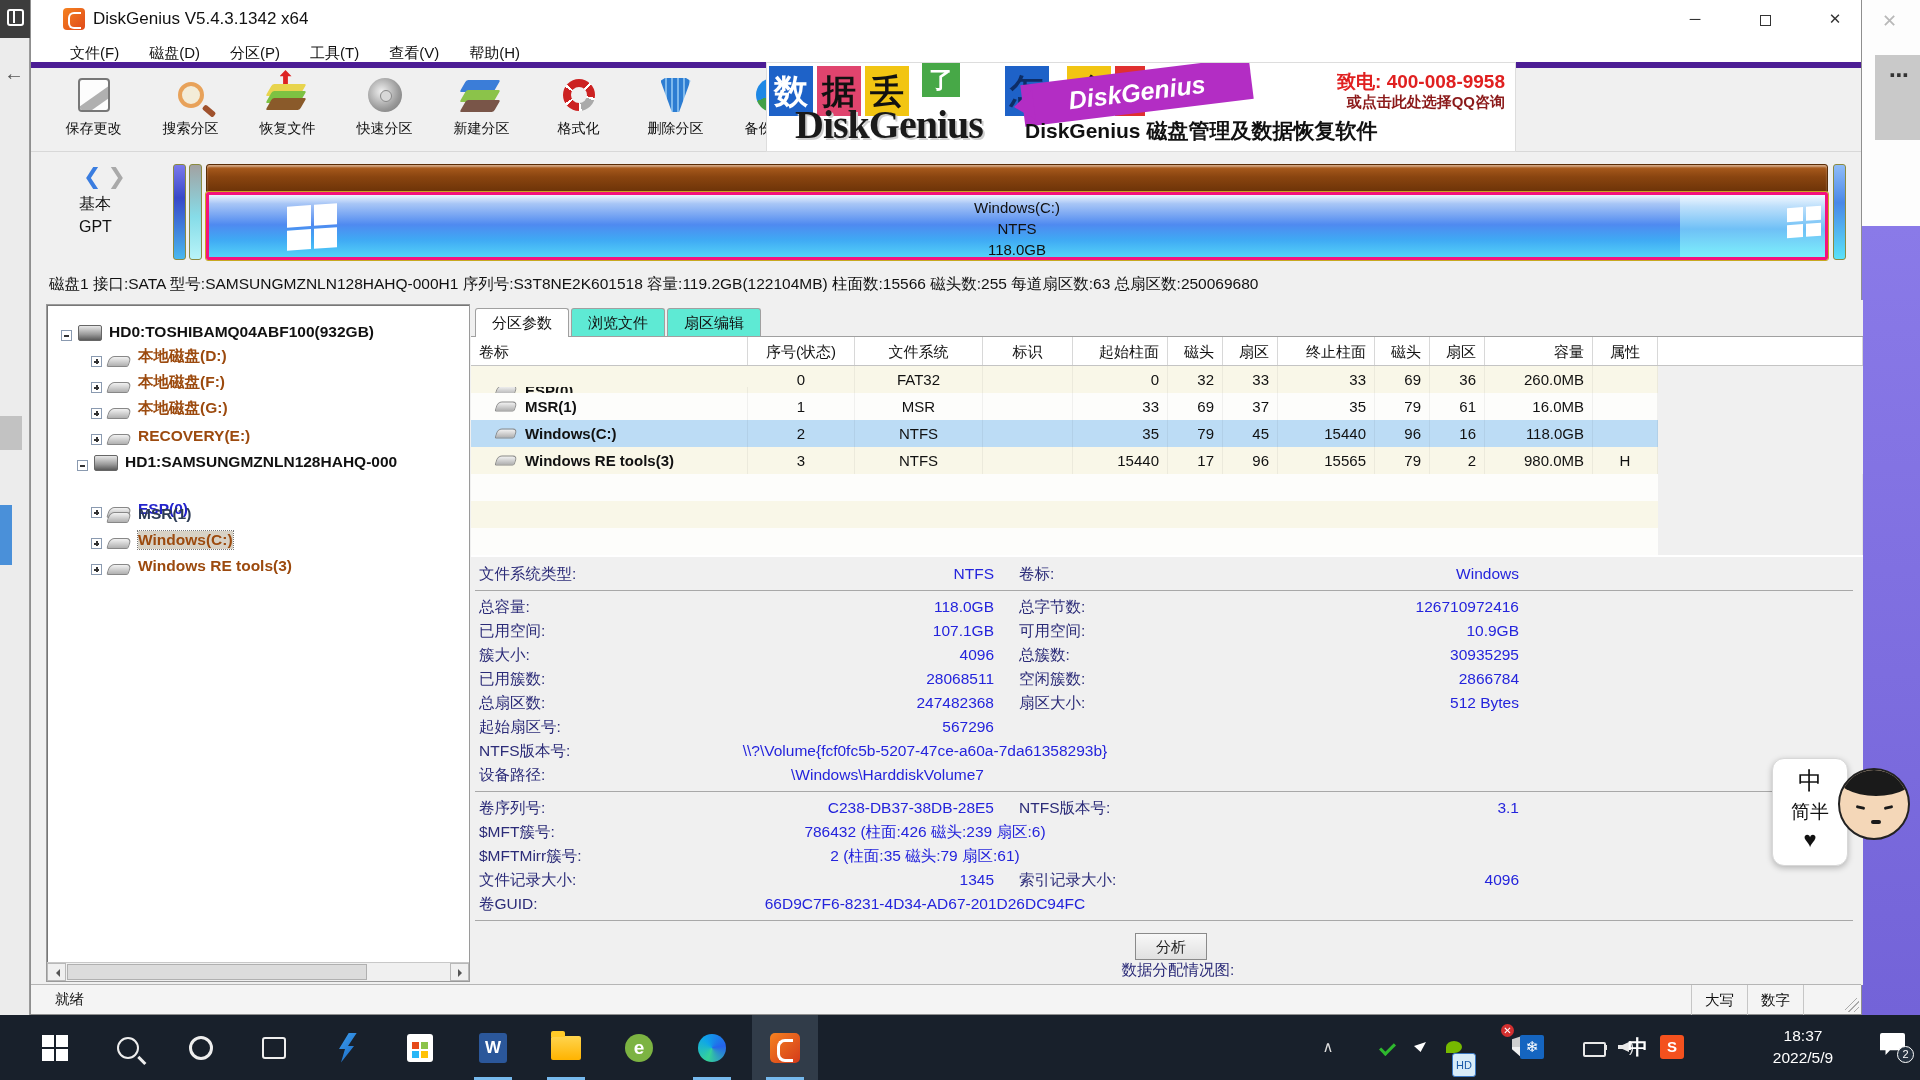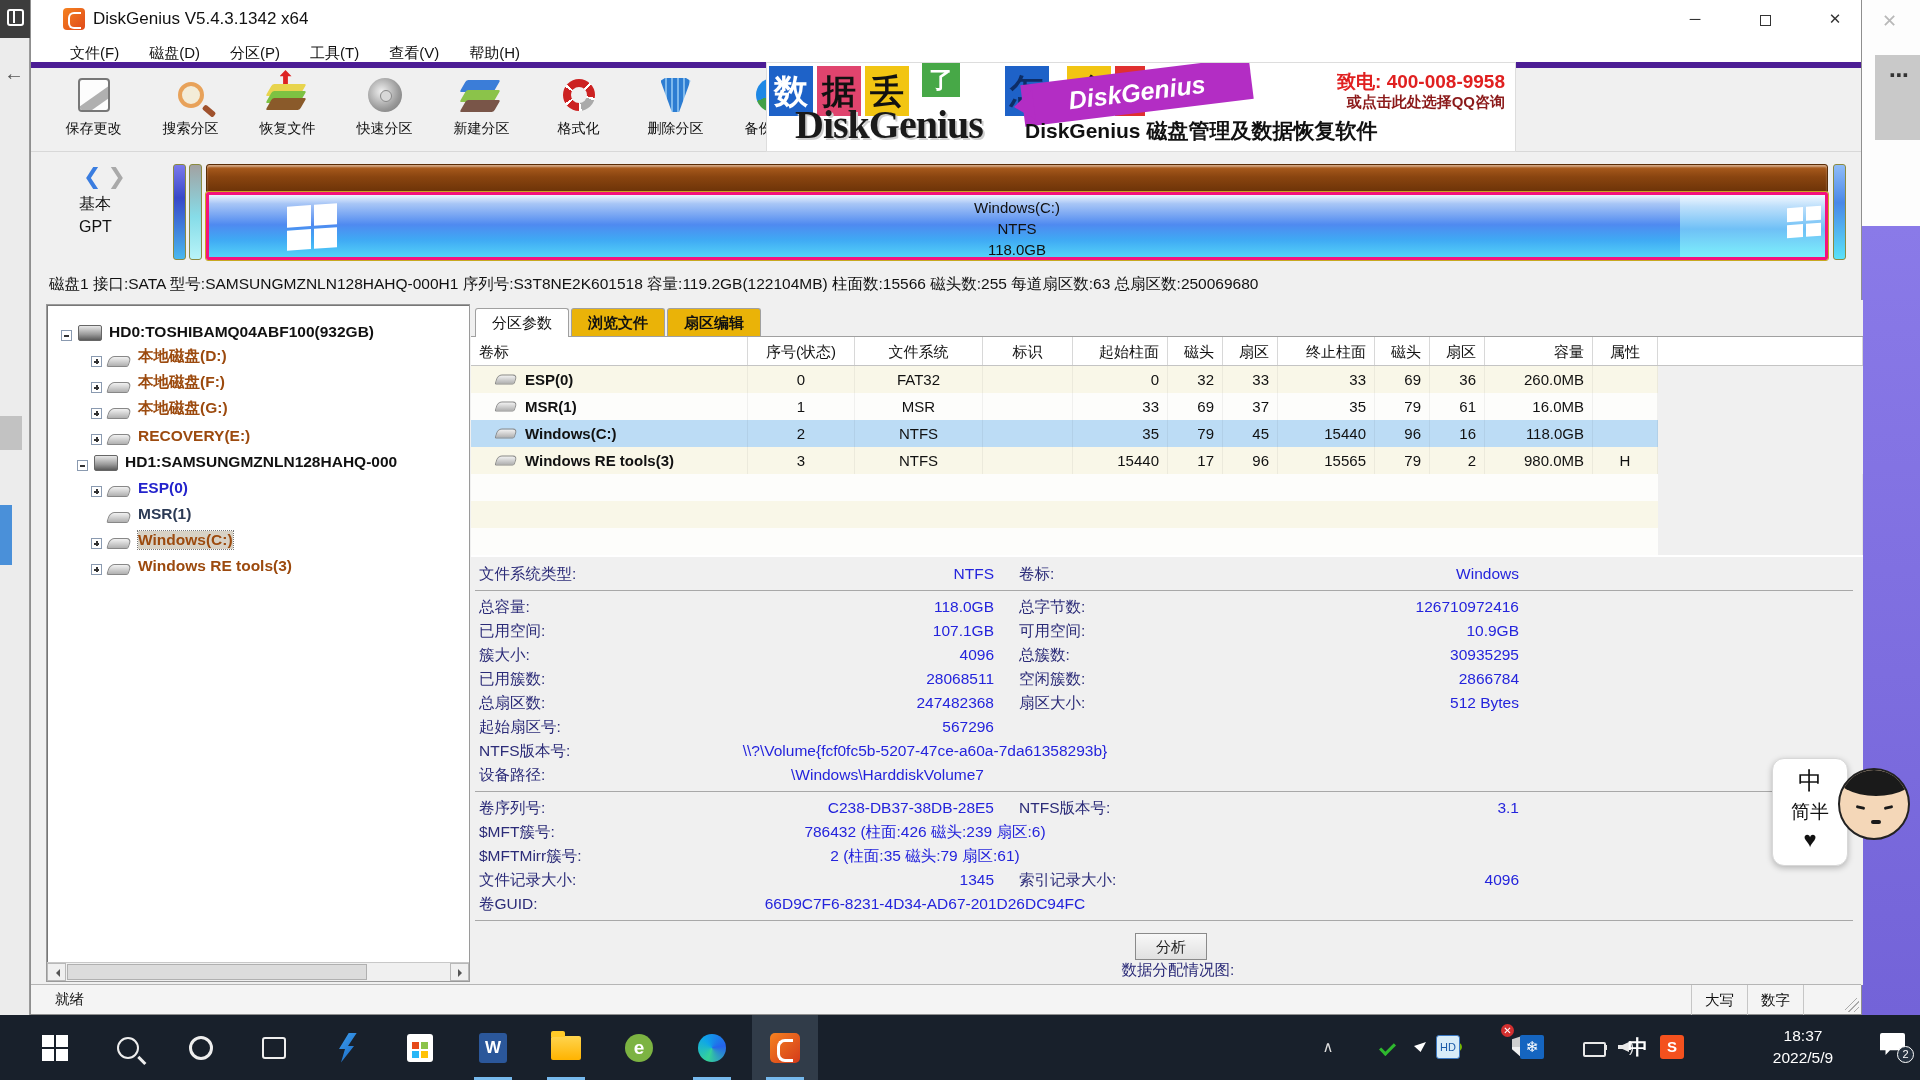--- a/index.html
+++ b/index.html
@@ -75,34 +75,34 @@
   
   .main { position:absolute; left:0; top:300px; width:100%; height:685px; }
   .tree-panel { position:absolute; left:15px; top:4px; width:424px; height:678px; background:#fff; border:1px solid #9a9a9a; box-shadow:inset 1px 1px 0 #777; }
   .titem { position:absolute; left:0; height:26px; display:flex; align-items:flex-end; font-size:15.5px; font-weight:bold; white-space:nowrap; }
   .expander { width:11px; height:11px; border:1px solid #8a9ab0; background:#fff; position:relative; flex:none; margin-right:6px; }
   .expander::before { content:""; position:absolute; left:2px; top:4px; width:5px; height:1.5px; background:#333; }
   .expander.plus::after { content:""; position:absolute; left:4px; top:2px; width:1.5px; height:5px; background:#333; }
   .no-exp { width:17px; flex:none; }
   .disk-ico { width:24px; height:16px; background:linear-gradient(180deg,#e8e8e8,#9a9a9a 60%,#5a5a5a); border:1px solid #666; border-radius:2px; margin-right:7px; flex:none; }
   .part-ico { width:22px; height:11px; background:linear-gradient(180deg,#f2f2f2,#b0b0b0); border:1px solid #888; border-radius:5px 5px 2px 2px; transform:skewX(-18deg); margin-right:8px; flex:none; }
-  .c-black { color:#111; } .c-brown { color:#9c4a0e; } .c-blue { color:#2323cc; } .c-dark { color:#2b3a55; }
+  .c-black { color:#111; } .c-brown { color:#9c4a0e; } .c-blue { color:#2323cc;margin-top:21px; } .c-dark { color:#2b3a55; }
   .sel-bg { background:#d8d2c6; outline:1px dotted #777; }
   .hscroll { position:absolute; left:0; bottom:0; width:422px; height:19px; background:#f0f0f0; border-top:1px solid #c8c8c8; }
   .harrow { position:absolute; top:0; width:19px; height:18px; background:#f0f0f0; border:1px solid #b8b8b8; }
   .harrow.left { left:0; } .harrow.right { right:0; }
   .harrow::after { content:""; position:absolute; top:5px; border:4px solid transparent; }
   .harrow.left::after { left:4px; border-right-color:#555; }
   .harrow.right::after { left:7px; border-left-color:#555; }
   .hthumb { position:absolute; left:20px; top:1px; width:300px; height:16px; background:#dcdcdc; border:1px solid #b0b0b0; }
 
   
   .rpanel { position:absolute; left:440px; top:0; width:1392px; height:685px; background:#f0f0f0; overflow:hidden; }
   .tabs { position:absolute; left:4px; top:8px; height:29px; display:flex; }
-  .tab { padding:0 16px; height:28px; line-height:28px; font-size:15px; color:#111; border:1px solid #a0a0a0; border-bottom:none; background:#eab308; border-radius:3px 3px 0 0; margin-right:2px;font-weight:bold; }
+  .tab { padding:0 16px; height:28px; line-height:28px; font-size:15px; color:#111; border:1px solid #a0a0a0; border-bottom:none; background:#5eead4; border-radius:3px 3px 0 0; margin-right:2px; }
   .tab.active { background:#fff; height:29px; font-weight:normal; position:relative; z-index:2; }
   .tablebox { position:absolute; left:0; top:36px; width:1392px; height:221px; background:#fff; border-top:1px solid #a0a0a0; }
   .thead,.trow { display:grid; grid-template-columns:277px 107px 128px 90px 95px 55px 55px 97px 55px 55px 108px 65px auto; }
   .thead { height:29px; line-height:29px; background:#fff; border-bottom:1px solid #c4c4c4; }
   .thead div { font-size:15px; color:#111; padding:0 8px; border-right:1px solid #d8d8d8; overflow:hidden; white-space:nowrap; }
   .trow { height:27px; line-height:27px; }
   .trow div { font-size:15px; padding:0 8px; border-right:1px solid rgba(0,0,0,0.05); overflow:hidden; white-space:nowrap; color:#111; }
   .bg-cream { background:#f9f7e8; } .bg-white { background:#fdfdfb; } .bg-sel { background:#bcdcf5; }
   .stripe-w { width:1192px; }
   .ca { text-align:center; } .ra { text-align:right; }
@@ -727,21 +727,21 @@
     <div class="tb-slot tb-active" style="left:752px;">
         <span class="dg-ico"></span>
         <span class="underline"></span>
       </div>
 
     <div class="tray">
       <span class="tray-item" style="right:580px; font-size:15px; color:#ddd;">∧</span>
       <span class="tray-item ti-note" style="right:546px;"></span>
       <span class="tray-item ti-bird" style="right:512px;"></span>
       <span class="tray-item ti-nv" style="right:478px;"></span>
-      <span class="tray-item ti-intel" style="right:460px;">HD</span>
+      <span class="tray-item ti-intel" style="right:444px;margin-top:18px;">HD</span>
       <span class="tray-item ti-def" style="right:410px;"><span class="shield"></span><span class="bad">✕</span></span>
       <span class="tray-item ti-snow" style="right:376px;">❄</span>
       <span class="tray-item ti-batt" style="right:338px;"></span>
       <span class="tray-item ti-spk" style="right:304px;"></span>
       <span class="tray-item" style="right:270px; font-size:20px; font-weight:bold;">中</span>
       <span class="tray-item ti-sogou" style="right:236px;">S</span>
       <div class="clock">
         <div>18:37</div>
         <div>2022/5/9</div>
       </div>

